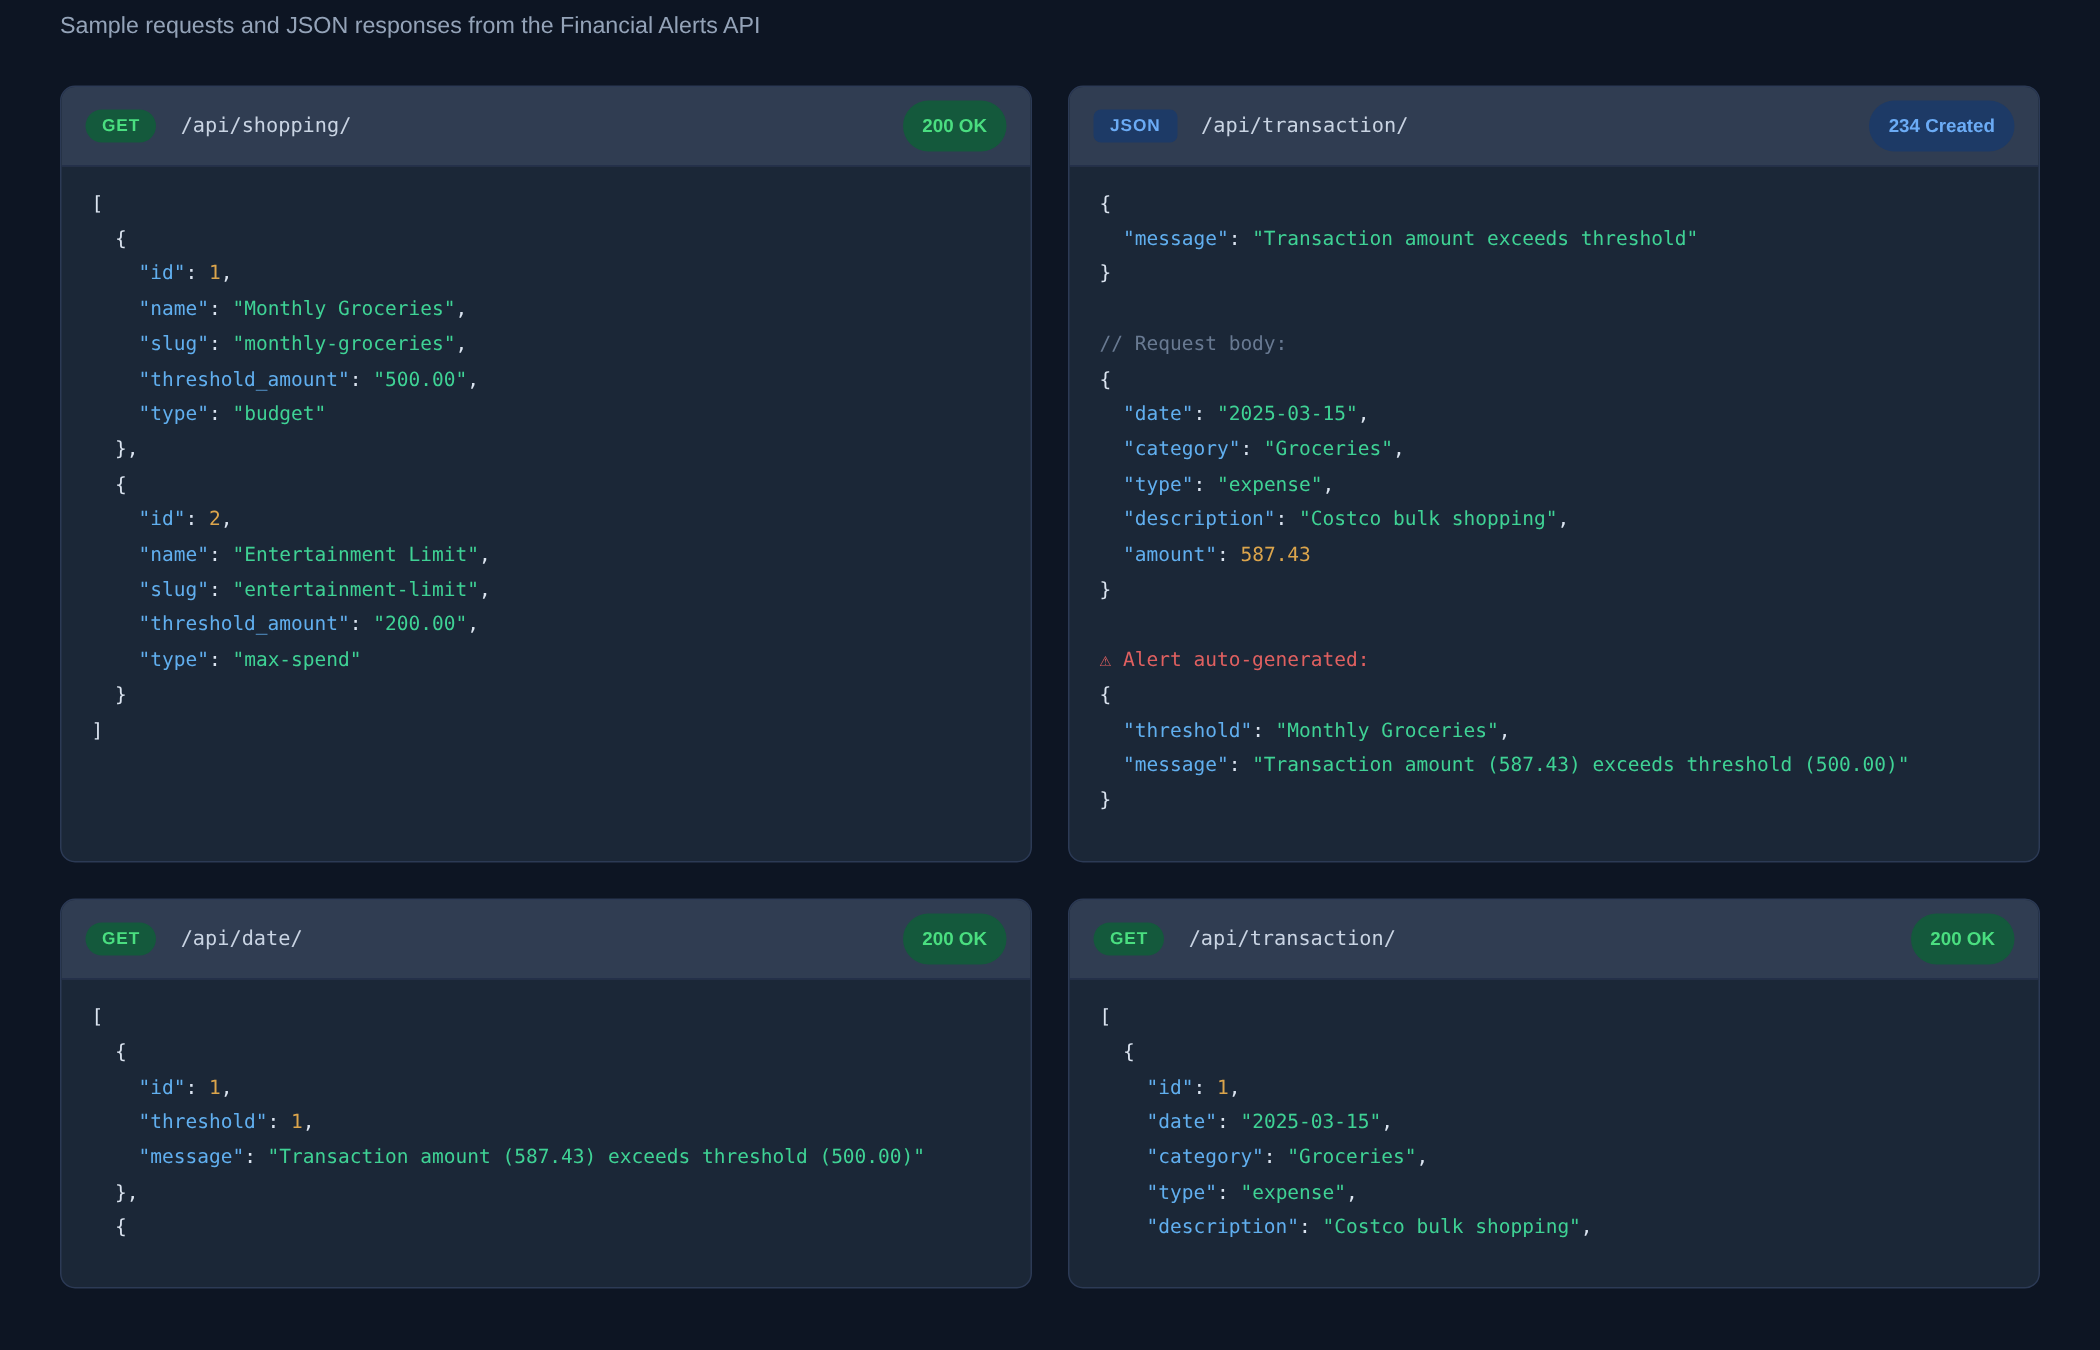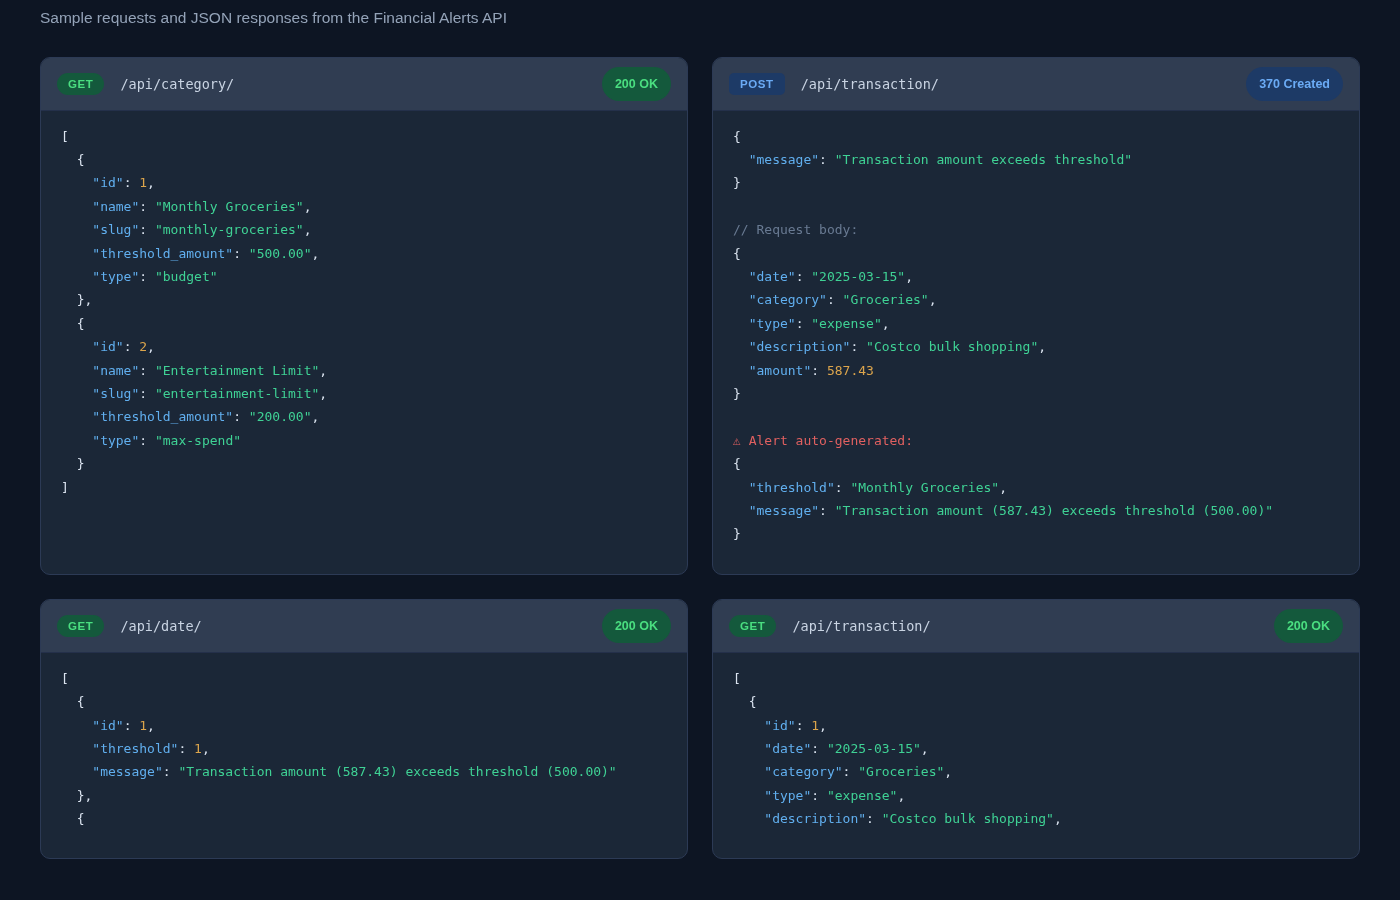--- a/index.html
+++ b/index.html
@@ -94,30 +94,30 @@
 </style>
 </head>
 <body>
 
 <div class="page">
   <p class="page-subtitle">Sample requests and JSON responses from the Financial Alerts API</p>
   <div class="grid" id="cards-grid">
       <section class="card">
         <header class="card-header">
           <span class="badge method get">GET</span>
-          <code class="path">/api/category/</code>
+          <code class="path">/api/shopping/</code>
           <span class="badge status ok">200 OK</span>
         </header>
         <pre class="card-body"><div class="line"><span class="p">[</span></div><div class="line"><span class="p">  {</span></div><div class="line"><span class="k">    "id"</span><span class="p">: </span><span class="n">1</span><span class="p">,</span></div><div class="line"><span class="k">    "name"</span><span class="p">: </span><span class="s">"Monthly Groceries"</span><span class="p">,</span></div><div class="line"><span class="k">    "slug"</span><span class="p">: </span><span class="s">"monthly-groceries"</span><span class="p">,</span></div><div class="line"><span class="k">    "threshold_amount"</span><span class="p">: </span><span class="s">"500.00"</span><span class="p">,</span></div><div class="line"><span class="k">    "type"</span><span class="p">: </span><span class="s">"budget"</span></div><div class="line"><span class="p">  },</span></div><div class="line"><span class="p">  {</span></div><div class="line"><span class="k">    "id"</span><span class="p">: </span><span class="n">2</span><span class="p">,</span></div><div class="line"><span class="k">    "name"</span><span class="p">: </span><span class="s">"Entertainment Limit"</span><span class="p">,</span></div><div class="line"><span class="k">    "slug"</span><span class="p">: </span><span class="s">"entertainment-limit"</span><span class="p">,</span></div><div class="line"><span class="k">    "threshold_amount"</span><span class="p">: </span><span class="s">"200.00"</span><span class="p">,</span></div><div class="line"><span class="k">    "type"</span><span class="p">: </span><span class="s">"max-spend"</span></div><div class="line"><span class="p">  }</span></div><div class="line"><span class="p">]</span></div></pre>
       </section>
       <section class="card">
         <header class="card-header">
-          <span class="badge method post">POST</span>
+          <span class="badge method post">JSON</span>
           <code class="path">/api/transaction/</code>
-          <span class="badge status created">370 Created</span>
+          <span class="badge status created">234 Created</span>
         </header>
         <pre class="card-body"><div class="line"><span class="p">{</span></div><div class="line"><span class="k">  "message"</span><span class="p">: </span><span class="s">"Transaction amount exceeds threshold"</span></div><div class="line"><span class="p">}</span></div><div class="line"></div><div class="line"><span class="c">// Request body:</span></div><div class="line"><span class="p">{</span></div><div class="line"><span class="k">  "date"</span><span class="p">: </span><span class="s">"2025-03-15"</span><span class="p">,</span></div><div class="line"><span class="k">  "category"</span><span class="p">: </span><span class="s">"Groceries"</span><span class="p">,</span></div><div class="line"><span class="k">  "type"</span><span class="p">: </span><span class="s">"expense"</span><span class="p">,</span></div><div class="line"><span class="k">  "description"</span><span class="p">: </span><span class="s">"Costco bulk shopping"</span><span class="p">,</span></div><div class="line"><span class="k">  "amount"</span><span class="p">: </span><span class="n">587.43</span></div><div class="line"><span class="p">}</span></div><div class="line"></div><div class="line"><span class="a">⚠ Alert auto-generated:</span></div><div class="line"><span class="p">{</span></div><div class="line"><span class="k">  "threshold"</span><span class="p">: </span><span class="s">"Monthly Groceries"</span><span class="p">,</span></div><div class="line"><span class="k">  "message"</span><span class="p">: </span><span class="s">"Transaction amount (587.43) exceeds threshold (500.00)"</span></div><div class="line"><span class="p">}</span></div></pre>
       </section>
       <section class="card">
         <header class="card-header">
           <span class="badge method get">GET</span>
           <code class="path">/api/date/</code>
           <span class="badge status ok">200 OK</span>
         </header>
         <pre class="card-body"><div class="line"><span class="p">[</span></div><div class="line"><span class="p">  {</span></div><div class="line"><span class="k">    "id"</span><span class="p">: </span><span class="n">1</span><span class="p">,</span></div><div class="line"><span class="k">    "threshold"</span><span class="p">: </span><span class="n">1</span><span class="p">,</span></div><div class="line"><span class="k">    "message"</span><span class="p">: </span><span class="s">"Transaction amount (587.43) exceeds threshold (500.00)"</span></div><div class="line"><span class="p">  },</span></div><div class="line"><span class="p">  {</span></div></pre>

